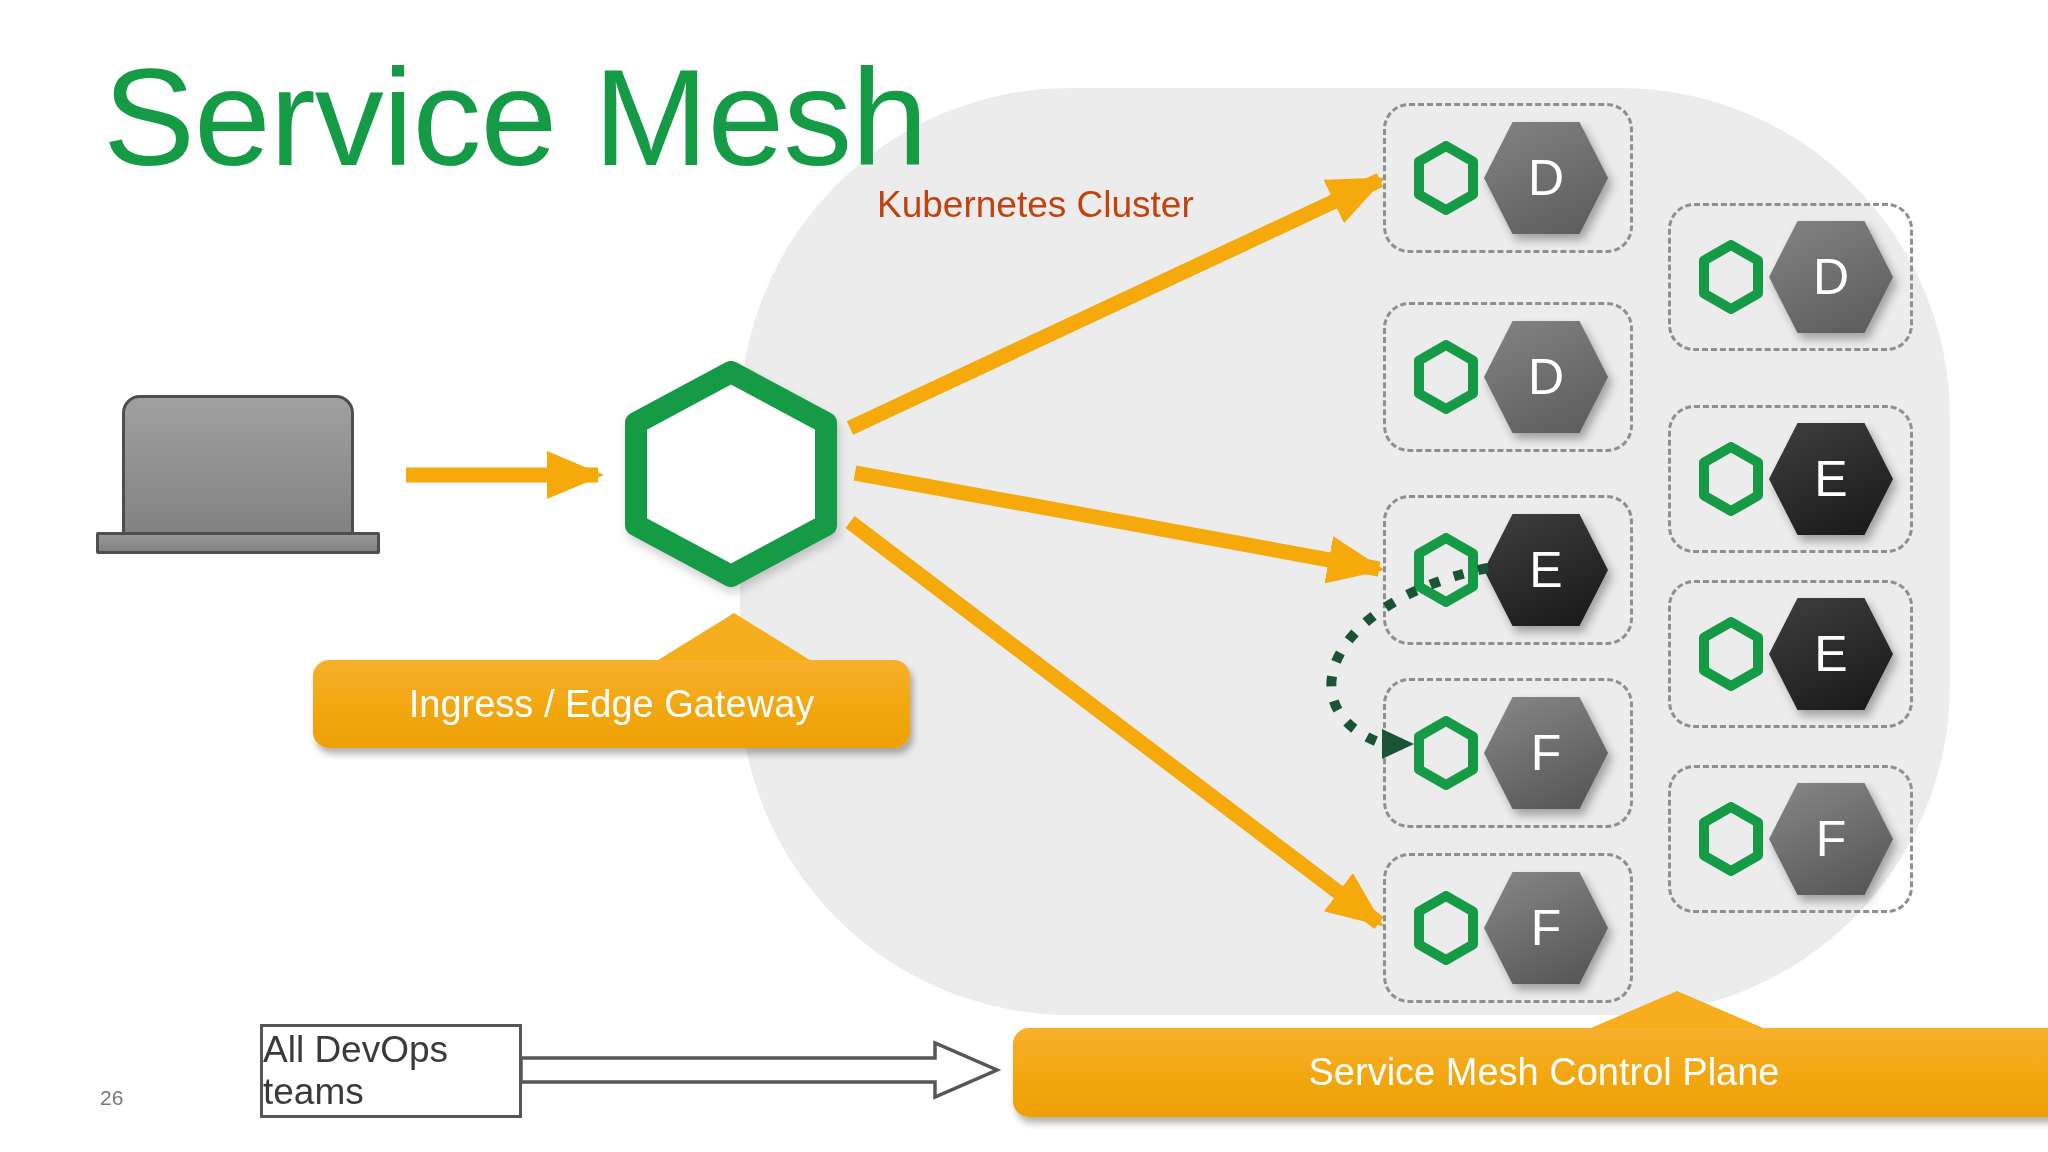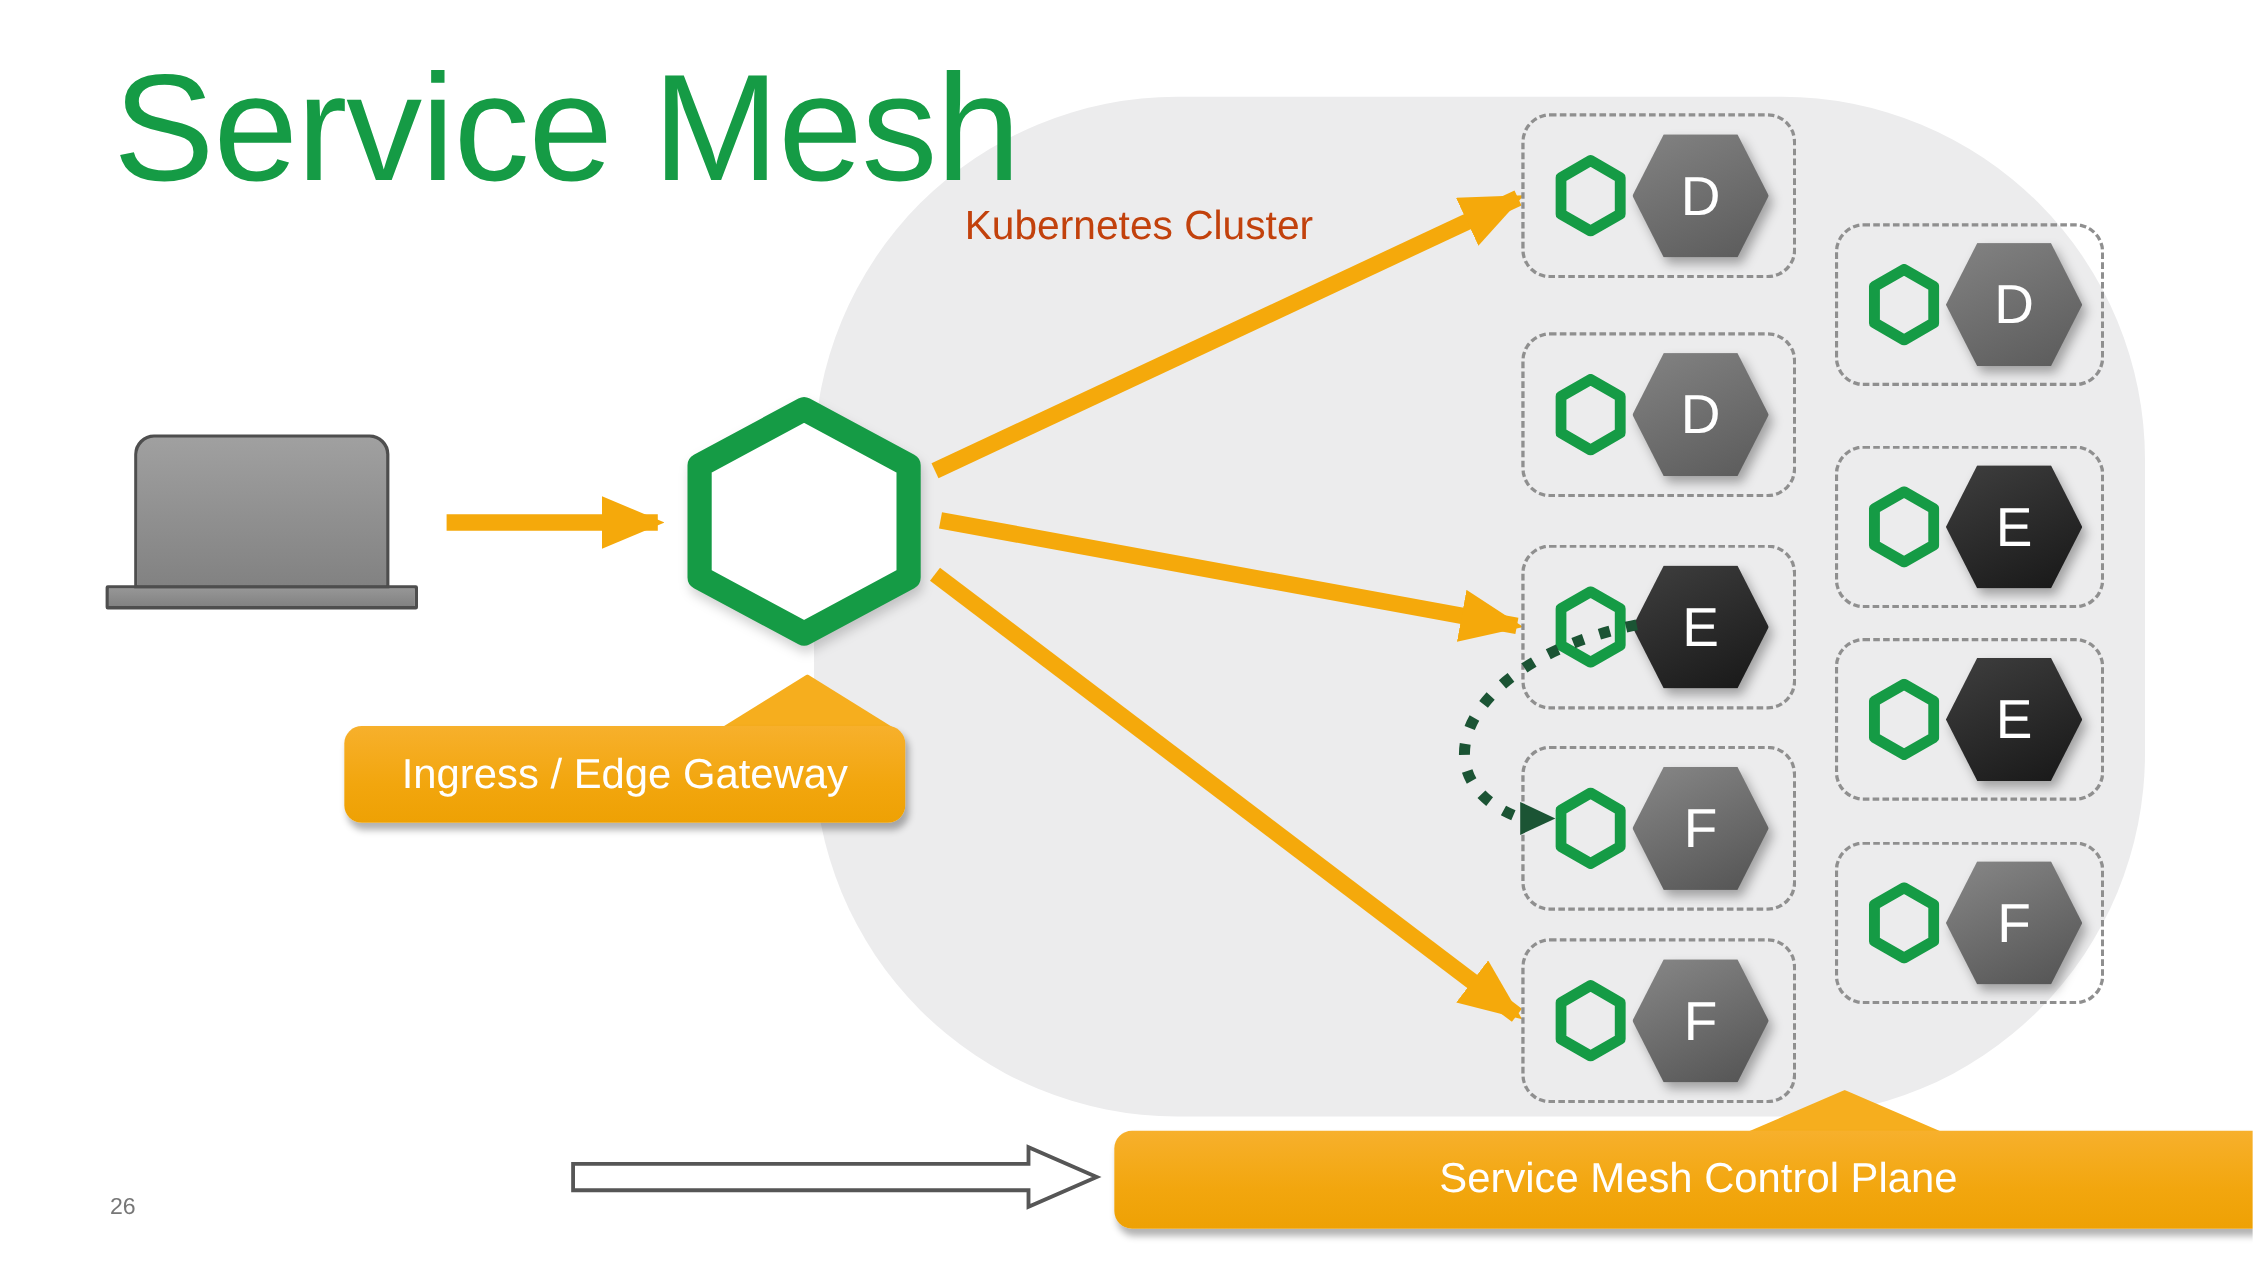--- a/index.html
+++ b/index.html
@@ -62,21 +62,21 @@
   .hex-D{background:linear-gradient(155deg,#818181 5%,#5c5c5c 95%);}
   .hex-E{background:linear-gradient(155deg,#3d3d3d 5%,#191919 95%);}
   .hex-F{background:linear-gradient(155deg,#858585 5%,#555555 95%);}
   
   .callout{
     position:absolute;display:flex;align-items:center;justify-content:center;
     color:#ffffff;font-size:38px;border-radius:16px;
     background:linear-gradient(180deg,#f7b02c 0%,#f2a60e 60%,#eea104 100%);
     box-shadow:3px 6px 7px rgba(0,0,0,.3);
   }
-  #ingress-callout{left:313px;top:660px;width:510px;height:88px;}
+  #ingress-callout{left:313px;top:660px;width:597px;height:88px;}
   #controlplane-banner{left:1013px;top:1028px;width:1062px;height:89px;}
   .pointer-up{
     position:absolute;background:#f6ae1e;
     clip-path:polygon(50% 0%,100% 100%,0% 100%);
   }
   #ingress-pointer{left:655px;top:613px;width:158px;height:49px;}
   #controlplane-pointer{left:1584px;top:991px;width:186px;height:40px;}
   
   #devops-box{
     position:absolute;left:260px;top:1024px;width:262px;height:94px;
@@ -210,14 +210,15 @@
     <path class="dot-path" d="M1488,568 C1330,600 1288,706 1378,742"></path>
     <polygon class="dot-head" points="1382,729 1382,759 1414,744"></polygon>
   </svg>
 
   <div id="ingress-pointer" class="pointer-up"></div>
   <div id="ingress-callout" class="callout">Ingress / Edge Gateway</div>
 
   <div id="controlplane-pointer" class="pointer-up"></div>
   <div id="controlplane-banner" class="callout">Service Mesh Control Plane</div>
 
+  <div id="devops-box">All DevOps teams</div>
 
 </div>
 
 </body></html>

